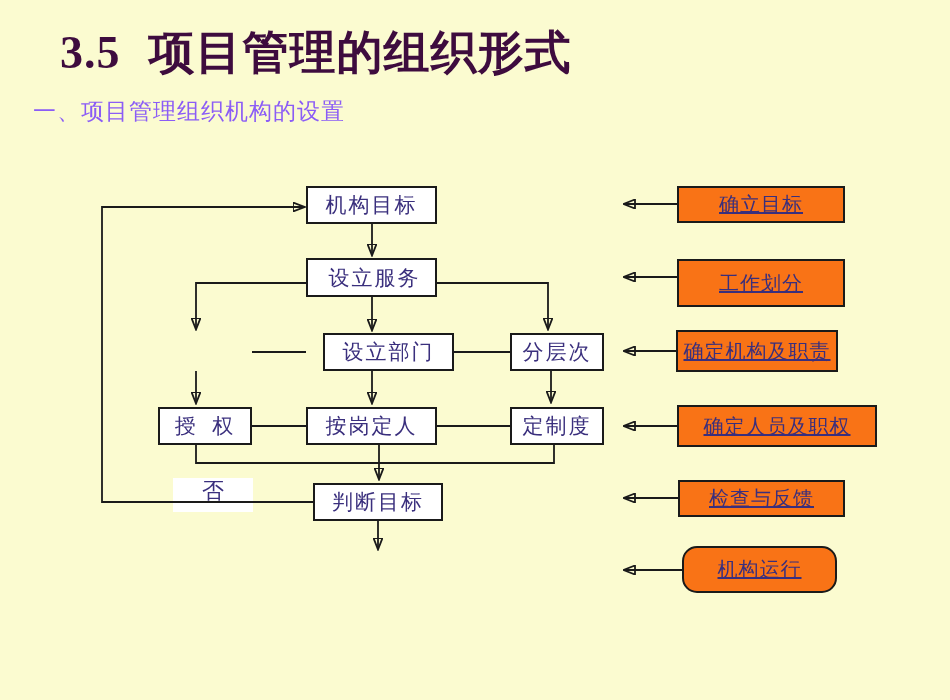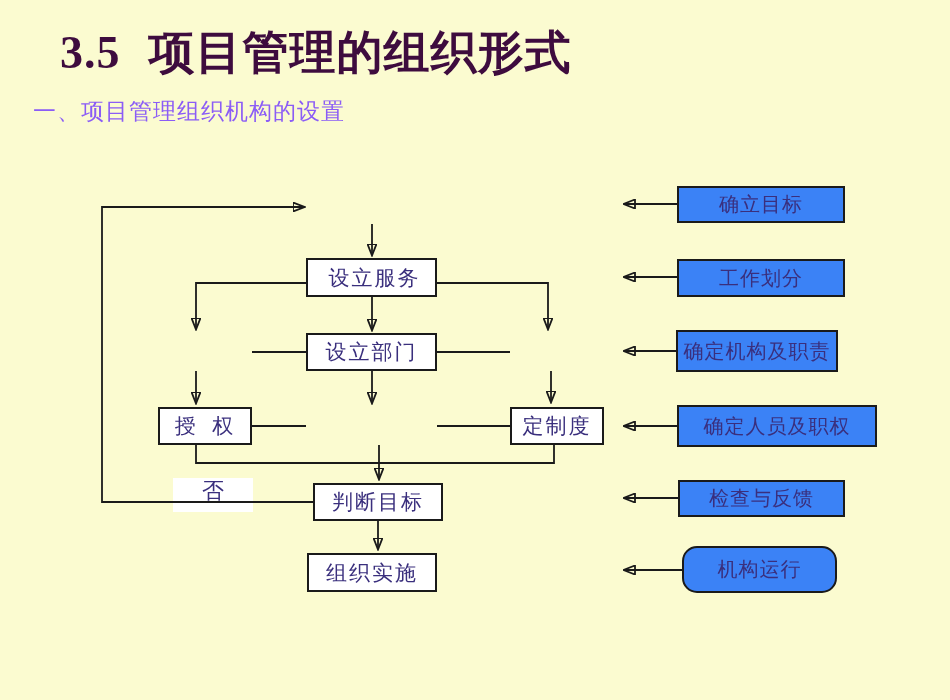--- a/index.html
+++ b/index.html
@@ -57,29 +57,30 @@
     font-size: 21px;
     display: flex;
     align-items: center;
     justify-content: center;
     white-space: pre;
     letter-spacing: 2px;
   }
   .annot {
     position: absolute;
     box-sizing: border-box;
-    background: #3b82f6;
+    background: #f97316;
     border: 2px solid #1A1A1A;
     color: #3A2F7D;
     font-size: 20px;
     display: flex;
     align-items: center;
     justify-content: center;
     white-space: pre;
     letter-spacing: 1px;
+    text-decoration: underline;
   }
   .no-label {
     position: absolute;
     left: 173px;
     top: 476px;
     width: 80px;
     height: 30px;
     color: #3A2F7D;
     font-size: 22px;
     display: flex;
@@ -137,33 +138,35 @@
       <path d="M378 521 L378 549" marker-end="url(#arr)"></path>
 
       <path d="M677 204 L624 204" marker-end="url(#arr)"></path>
       <path d="M677 277 L624 277" marker-end="url(#arr)"></path>
       <path d="M676 351 L624 351" marker-end="url(#arr)"></path>
       <path d="M677 426 L624 426" marker-end="url(#arr)"></path>
       <path d="M678 498 L624 498" marker-end="url(#arr)"></path>
       <path d="M682 570 L624 570" marker-end="url(#arr)"></path>
     </svg>
 
+    <div class="node" style="left:306px; top:186px; width:131px; height:38px;">机构目标</div>
     <div class="node" style="left:306px; top:258px; width:131px; height:39px;padding-left:6px;">设立服务</div>
 
-    <div class="node" style="left:306px; top:333px; width:131px; height:38px;">设立部门</div>
+    <div class="node" style="left:323px; top:333px; width:131px; height:38px;">设立部门</div>
+    <div class="node" style="left:510px; top:333px; width:94px; height:38px;">分层次</div>
 
     <div class="node" style="left:158px; top:407px; width:94px; height:38px;">授  权</div>
+    <div class="node" style="left:306px; top:407px; width:131px; height:38px;">按岗定人</div>
     <div class="node" style="left:510px; top:407px; width:94px; height:38px;">定制度</div>
 
     <div class="node" style="left:313px; top:483px; width:130px; height:38px;">判断目标</div>
-    <div class="node" style="left:307px; top:553px; width:130px; height:39px;">组织实施</div>
 
     <div class="no-label">否</div>
 
     <div class="annot" style="left:677px; top:186px; width:168px; height:37px;">确立目标</div>
-    <div class="annot" style="left:677px; top:259px; width:168px; height:38px;">工作划分</div>
+    <div class="annot" style="left:677px; top:259px; width:168px; height:48px;">工作划分</div>
     <div class="annot" style="left:676px; top:330px; width:162px; height:42px;">确定机构及职责</div>
     <div class="annot" style="left:677px; top:405px; width:200px; height:42px;">确定人员及职权</div>
     <div class="annot" style="left:678px; top:480px; width:167px; height:37px;">检查与反馈</div>
     <div class="annot" style="left:682px; top:546px; width:155px; height:47px;border-radius:15px;">机构运行</div>
 
   </div>
 </div>
 
 </body></html>

